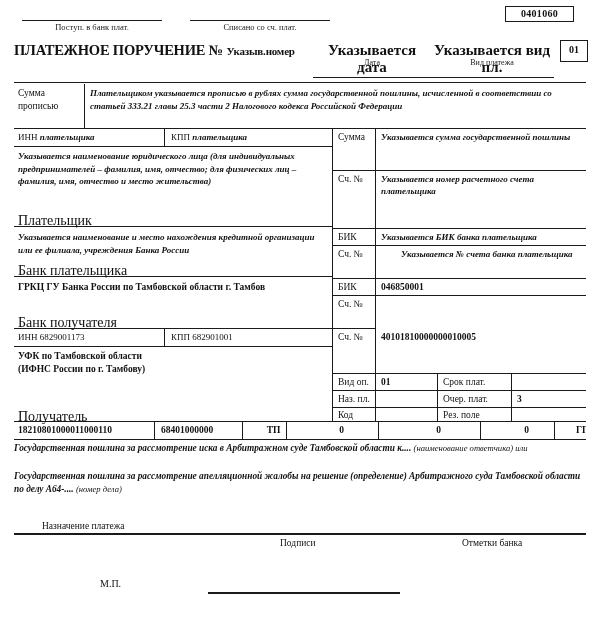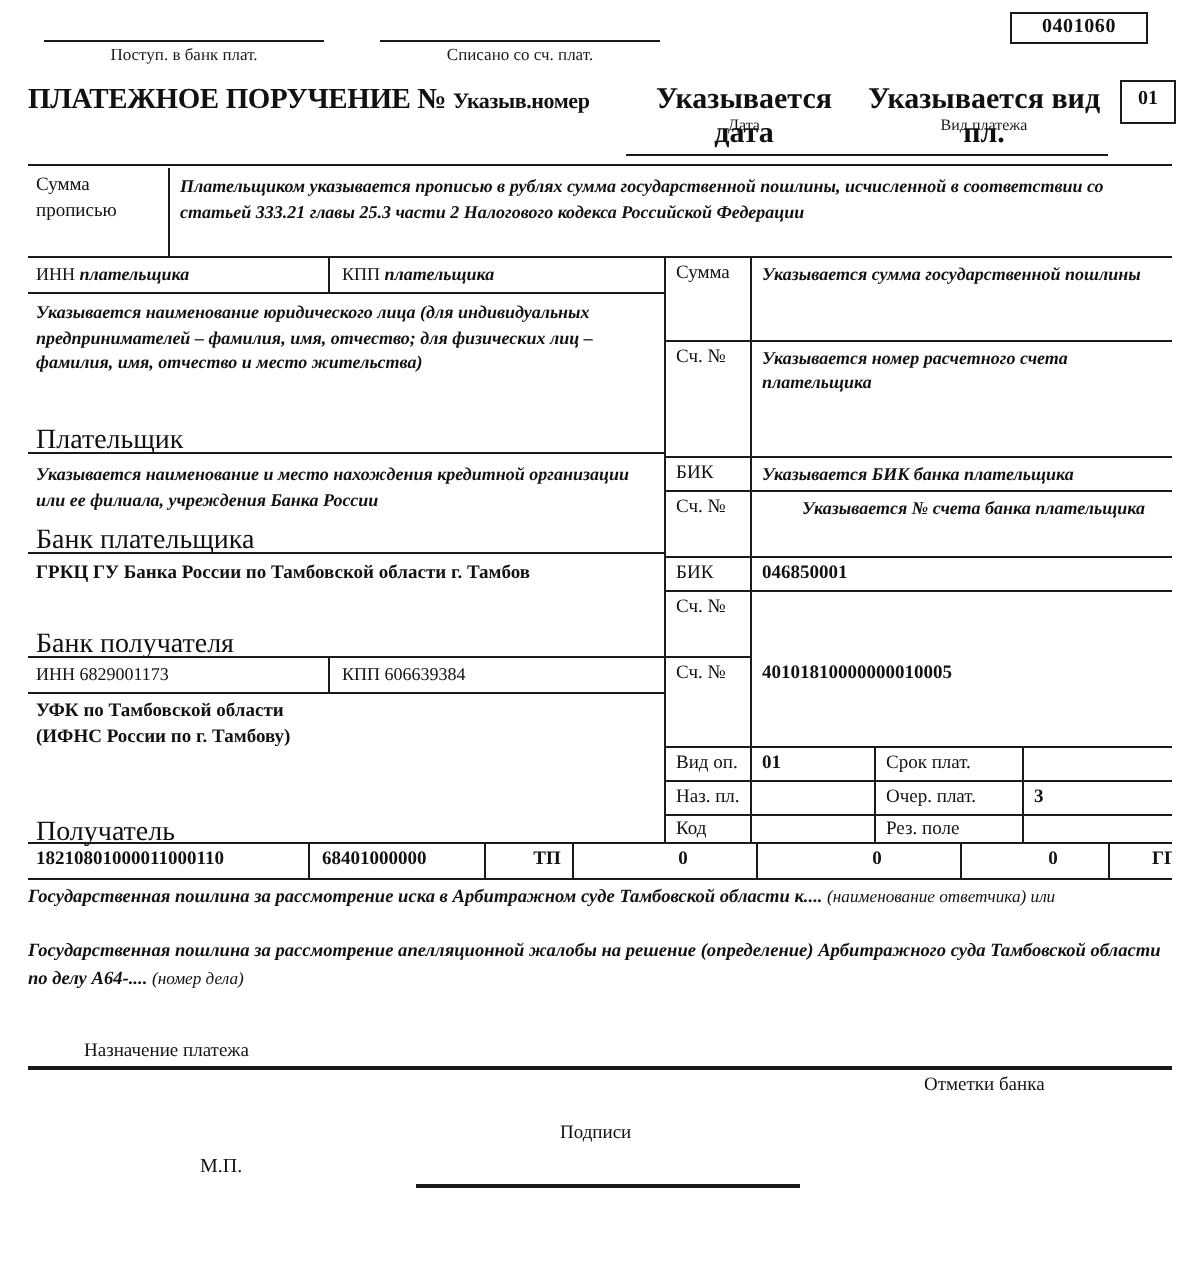--- a/index.html
+++ b/index.html
@@ -218,21 +218,21 @@
   <div class="cell val" style="left:377px; top:298px; width:208px; height:14px;"></div>
   <div class="rule" style="left:332px; top:328px; width:44px; height:1.3px;"></div>
 
   <div class="cell" style="left:14px; top:331px; width:150px; height:15px;">
     <span class="lbl">ИНН</span>
     <span class="val">6829001173</span>
   </div>
   <div class="rule" style="left:164px; top:329px; width:1.3px; height:17px;"></div>
   <div class="cell" style="left:167px; top:331px; width:165px; height:15px;">
     <span class="lbl">КПП</span>
-    <span class="val">606639384</span>
+    <span class="val">682901001</span>
   </div>
   <div class="rule" style="left:14px; top:346px; width:318px; height:1.3px;"></div>
 
   <div class="cell lbl" style="left:334px; top:331px; width:41px; height:14px;">Сч. №</div>
   <div class="cell val" style="left:377px; top:331px; width:208px; height:14px;">40101810000000010005</div>
 
   <div class="cell val" style="left:14px; top:349px; width:316px; height:26px; line-height:13px;">
     <div>УФК по Тамбовской области</div>
     <div>(ИФНС России по г. Тамбову)</div>
   </div>
@@ -293,20 +293,20 @@
   </div>
 
   <div class="purpose" style="left:14px; top:470px; width:572px;">
     <span>Государственная пошлина за рассмотрение апелляционной жалобы на решение (определение)  Арбитражного суда Тамбовской области по делу А64-....</span>
     <span class="plain">(номер дела)</span>
   </div>
 
   <div class="rule" style="left:14px; top:533px; width:572px; height:1.6px;"></div>
   <div class="foot-lbl" style="left:42px; top:521px;">Назначение платежа</div>
 
-  <div class="foot-lbl" style="left:280px; top:538px;margin-top:24px;">Подписи</div>
+  <div class="foot-lbl" style="left:280px; top:538px;">Подписи</div>
   <div class="foot-lbl" style="left:462px; top:538px;">Отметки банка</div>
 
   <div class="mp" style="left:100px; top:578px;">М.П.</div>
 
   <div class="sig-line" style="left:208px; top:592px; width:192px;"></div>
 
 </div>
 
 </body></html>

